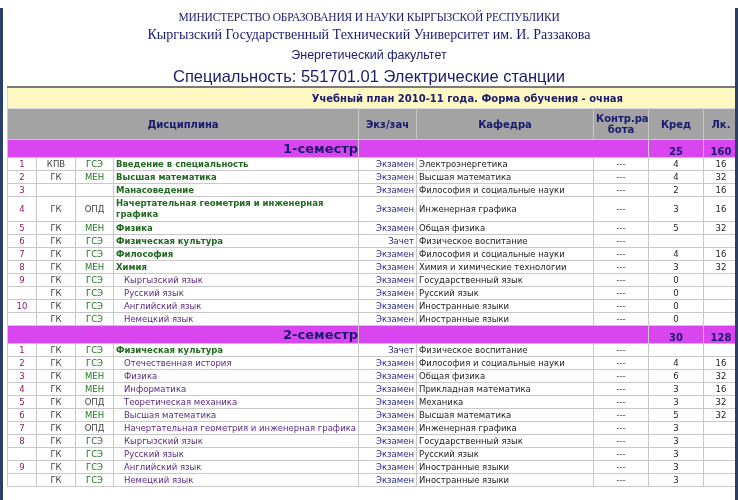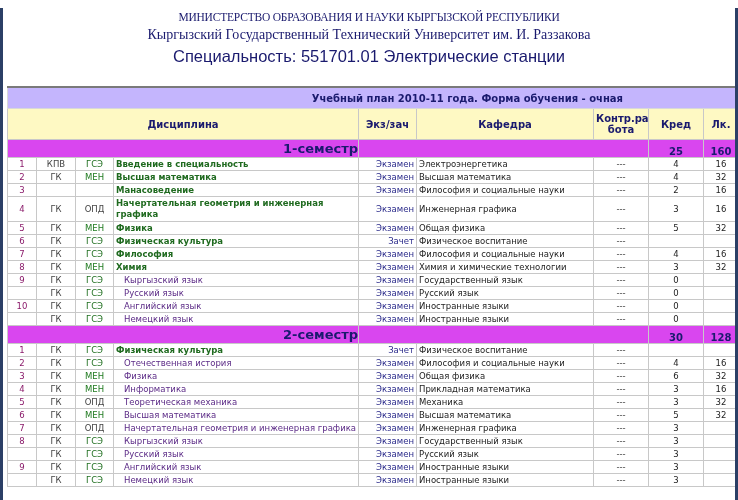--- a/index.html
+++ b/index.html
@@ -5,22 +5,22 @@
   html, body { margin:0; padding:0; }
   body { width:738px; height:500px; overflow:hidden; background:#ffffff; position:relative; font-family:"DejaVu Sans", sans-serif; }
   .frame { position:absolute; left:0; top:8px; width:738px; height:500px; box-sizing:border-box; border-left:3px solid #2b3f66; border-right:3px solid #2b3f66; border-bottom:3px solid #2b3f66; overflow:hidden; }
   .hdr { text-align:center; }
   .h1 { font-family:"Liberation Serif", serif; font-size:11.5px; color:#1a1a6e; margin-top:2px; height:15px; line-height:15px; letter-spacing:-0.2px; }
   .h2 { font-family:"Liberation Serif", serif; font-size:14px; color:#1a1a6e; height:20px; line-height:20px; }
   .h3 { font-family:"Liberation Sans", sans-serif; font-size:12.5px; color:#1a1a6e; height:20px; line-height:20px; font-weight:normal; }
   .h4 { font-family:"Liberation Sans", sans-serif; font-size:16.5px; color:#1a1a6e; height:22px; line-height:22px; }
   table.plan { position:absolute; left:4px; top:78px; width:731px; border-collapse:collapse; table-layout:fixed; border-top:2px solid #7a7a7a; }
   table.plan td { border:1px solid #c8c8c8; font-family:"DejaVu Sans", sans-serif; font-size:8.5px; height:12px; padding:0 2px; white-space:nowrap; overflow:hidden; }
-  tr.title td { background:#c4b5fd; height:20px; text-align:right; padding-right:115px; font-weight:bold; color:#1a1a6e; font-size:10px; border-color:#d8d8d8; }
-  tr.colhead td { background:#fef9c3; height:30px; text-align:center; font-weight:bold; color:#1a1a6e; font-size:10px; white-space:normal; line-height:11px; }
+  tr.title td { background:#fef9c3; height:20px; text-align:right; padding-right:115px; font-weight:bold; color:#1a1a6e; font-size:10px; border-color:#d8d8d8; }
+  tr.colhead td { background:#a3a3a3; height:30px; text-align:center; font-weight:bold; color:#1a1a6e; font-size:10px; white-space:normal; line-height:11px; }
   tr.sem td { background:#d946ef; height:17px; font-weight:bold; color:#1a1a6e; }
   tr.sem td.semlabel { text-align:right; font-size:13px; padding-right:0; }
   tr.sem td.semnum { text-align:center; font-size:10px; vertical-align:bottom; }
   td.num { text-align:center; color:#8a1a6a; }
   td.type { text-align:center; color:#444; }
   td.cyc { text-align:center; }
   td.cyc.gse { color:#1f6f1f; }
   td.cyc.men { color:#1f7a1f; }
   td.cyc.opd { color:#444; }
   td.disc.main { color:#1f6a1f; font-weight:bold; }
@@ -33,20 +33,21 @@
   tr.tall td.disc { white-space:normal; line-height:11px; }
   .sem3 { position:absolute; left:290px; top:490px; font-family:"DejaVu Sans", sans-serif; font-weight:bold; font-size:13px; color:#1a1a6e; }
 </style>
 </head>
 <body>
 
 <div class="frame">
   <div class="hdr">
     <div class="h1">МИНИСТЕРСТВО ОБРАЗОВАНИЯ И НАУКИ КЫРГЫЗСКОЙ РЕСПУБЛИКИ</div>
     <div class="h2">Кыргызский Государственный Технический Университет им. И. Раззакова</div>
+    <div class="h3">Энергетический факультет</div>
     <div class="h4">Специальность: 551701.01 Электрические станции</div>
   </div>
 
   <table class="plan">
     <colgroup>
       <col style="width:29px">
         <col style="width:39px">
         <col style="width:38px">
         <col style="width:245px">
       <col style="width:58px">

